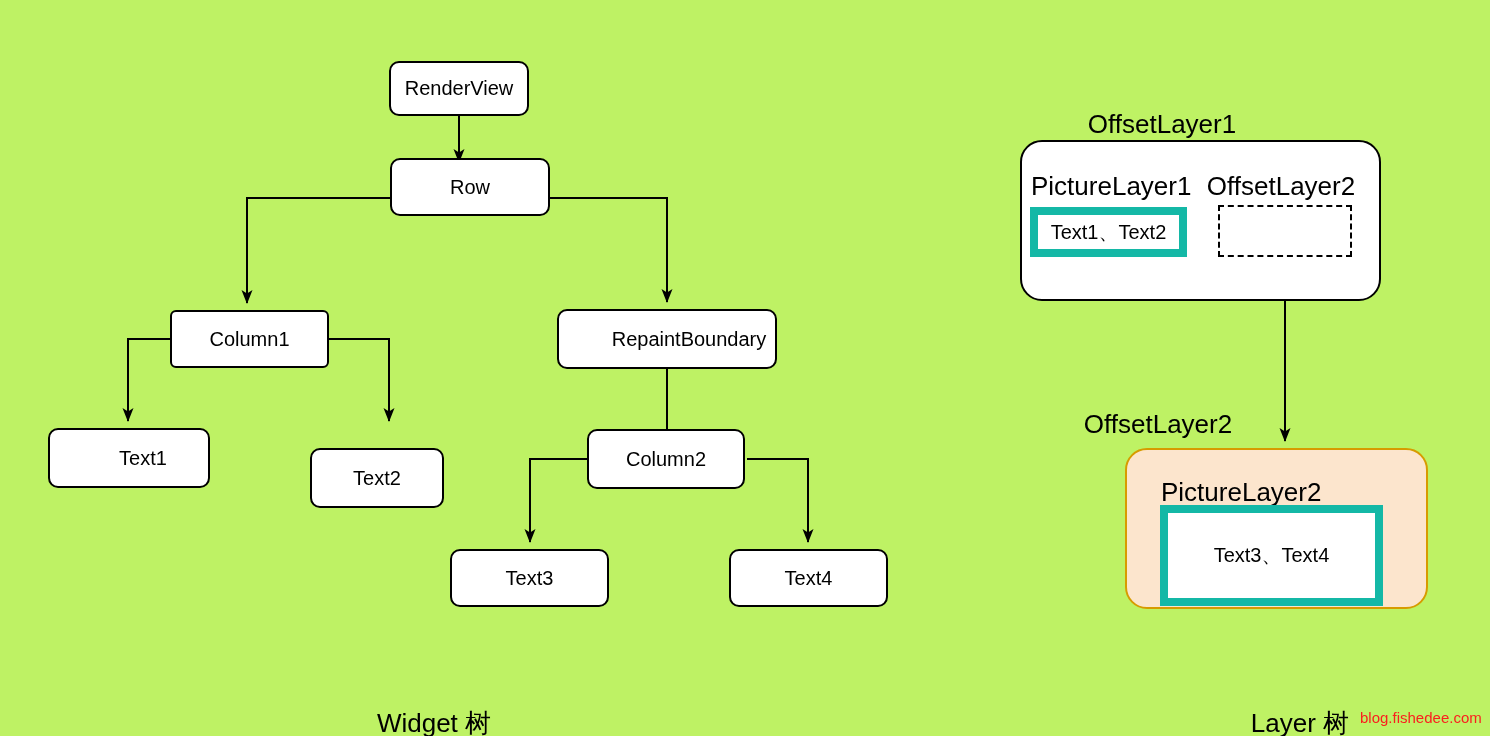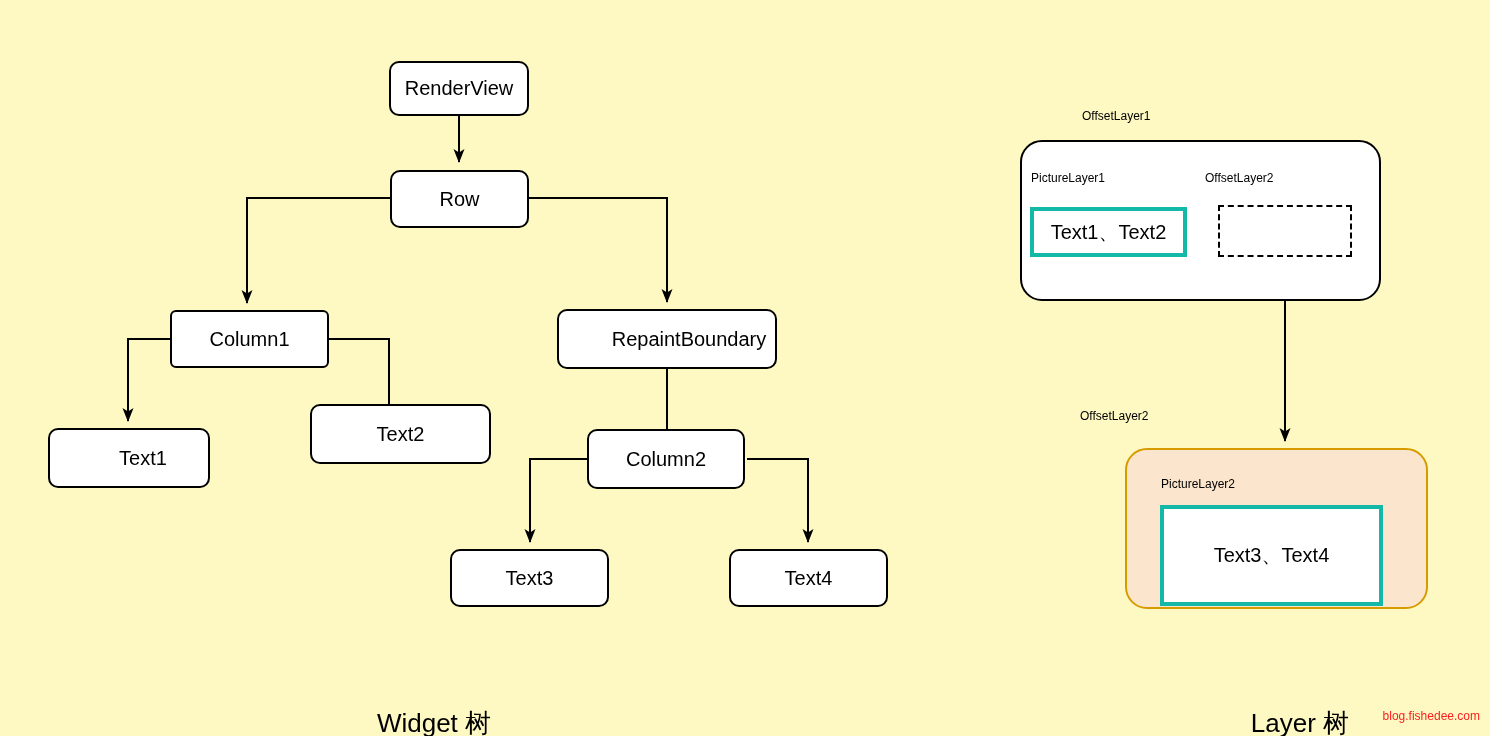--- a/index.html
+++ b/index.html
@@ -5,21 +5,21 @@
   html, body {
     margin: 0;
     padding: 0;
     background: #ffffff;
     font-family: "Liberation Sans", sans-serif;
   }
   .canvas {
     position: relative;
     width: 1490px;
     height: 736px;
-    background: #fef9c3;
+    background: #bef264;
     overflow: hidden;
   }
   .edges {
     position: absolute;
     left: 0;
     top: 0;
     width: 1490px;
     height: 736px;
     pointer-events: none;
   }
@@ -32,21 +32,21 @@
     display: flex;
     align-items: center;
     justify-content: center;
     font-size: 20px;
     color: #000000;
     white-space: nowrap;
   }
   .rect {
     position: absolute;
     box-sizing: border-box;
-    border: 4px solid #14b8a6;
+    border: 8px solid #14b8a6;
     background: #ffffff;
     display: flex;
     align-items: center;
     justify-content: center;
     font-size: 20px;
     color: #000000;
     white-space: nowrap;
   }
   .container-box {
     position: absolute;
@@ -56,35 +56,36 @@
     background: #ffffff;
   }
   .dashed-box {
     position: absolute;
     box-sizing: border-box;
     border: 2px dashed #000000;
     background: transparent;
   }
   .lbl {
     position: absolute;
-    font-size: 12px;
+    font-size: 26px;
     color: #000000;
+    text-align: center;
     white-space: nowrap;
   }
   .tree-title {
     position: absolute;
     font-size: 26px;
     color: #000000;
     text-align: center;
     white-space: nowrap;
     margin-top: 40px;
   }
   .watermark {
     position: absolute;
-    font-size: 12px;
+    font-size: 15px;
     text-align: right;
     white-space: nowrap;
   }
 </style>
 </head>
 <body>
 
 <div class="canvas">
 
   <svg class="edges" width="1490" height="736" viewBox="0 0 1490 736">
@@ -98,25 +99,25 @@
     <polyline points="529,198 667,198 667,302" fill="none" stroke="#000000" stroke-width="2" marker-end="url(#arrow)"></polyline>
     <polyline points="170,339 128,339 128,421" fill="none" stroke="#000000" stroke-width="2" marker-end="url(#arrow)"></polyline>
     <polyline points="329,339 389,339 389,421" fill="none" stroke="#000000" stroke-width="2" marker-end="url(#arrow)"></polyline>
     <polyline points="667,369 667,429" fill="none" stroke="#000000" stroke-width="2"></polyline>
     <polyline points="587,459 530,459 530,542" fill="none" stroke="#000000" stroke-width="2" marker-end="url(#arrow)"></polyline>
     <polyline points="747,459 808,459 808,542" fill="none" stroke="#000000" stroke-width="2" marker-end="url(#arrow)"></polyline>
     <polyline points="1285,257 1285,441" fill="none" stroke="#000000" stroke-width="2" marker-end="url(#arrow)"></polyline>
   </svg>
 
   <div class="node" style="left:389px; top:61px; width:140px; height:55px;">RenderView</div>
-  <div class="node" style="left:390px; top:170px; width:139px; height:58px;">Row</div>
+  <div class="node" style="left:390px; top:158px; width:160px; height:58px;">Row</div>
   <div class="node" style="left:170px; top:310px; width:159px; height:58px;border-radius:6px;">Column1</div>
   <div class="node" style="left:557px; top:309px; width:220px; height:60px;padding-left:44px;">RepaintBoundary</div>
   <div class="node" style="left:48px; top:428px; width:162px; height:60px;padding-left:28px;">Text1</div>
-  <div class="node" style="left:310px; top:404px; width:181px; height:60px;">Text2</div>
+  <div class="node" style="left:310px; top:448px; width:134px; height:60px;">Text2</div>
   <div class="node" style="left:587px; top:429px; width:158px; height:60px;">Column2</div>
   <div class="node" style="left:450px; top:549px; width:159px; height:58px;">Text3</div>
   <div class="node" style="left:729px; top:549px; width:159px; height:58px;">Text4</div>
 
   <div class="lbl" style="left:1082px; top:109px; width:160px;">OffsetLayer1</div>
   <div class="container-box" style="left:1020px; top:140px; width:361px; height:161px;"></div>
   <div class="lbl" style="left:1031px; top:171px; width:160px;">PictureLayer1</div>
   <div class="lbl" style="left:1205px; top:171px; width:152px;">OffsetLayer2</div>
   <div class="rect" style="left:1030px; top:207px; width:157px; height:50px;">Text1、Text2</div>
   <div class="dashed-box" style="left:1218px; top:205px; width:134px; height:52px;"></div>

